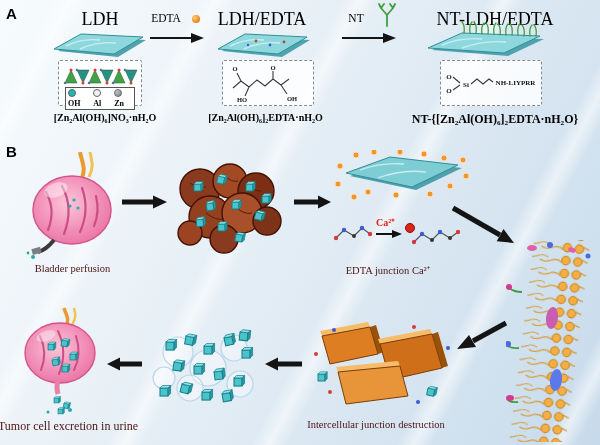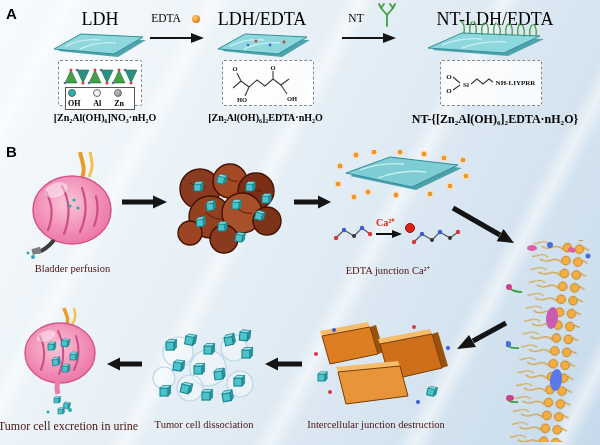--- a/index.html
+++ b/index.html
@@ -351,21 +351,20 @@
       <use href="#cubeB" transform="translate(48,44) scale(1.15)"></use>
         <use href="#cubeB" transform="translate(68,50) rotate(-8) scale(1.15)"></use>
       <use href="#cubeB" transform="translate(88,56) scale(1.15)"></use>
         <use href="#cubeB" transform="translate(36,62) rotate(14) scale(1.15)"></use>
       <use href="#cubeB" transform="translate(56,70) scale(1.15)"></use>
         <use href="#cubeB" transform="translate(76,72) rotate(-10) scale(1.15)"></use>
       <use href="#cubeB" transform="translate(14,66) scale(1.15)"></use>
         <use href="#cubeB" transform="translate(94,10) rotate(6) scale(1.15)"></use>
     </g>
   </svg>
-  <div class="abs caption" style="left:128px;top:419px;width:152px">Tumor cell dissociation</div>
 
   <svg class="abs" style="left:106px;top:356px" width="38" height="16" viewBox="0 0 38 16">
     <line x1="36" y1="8" x2="13" y2="8" stroke="#141414" stroke-width="5"></line>
     <polygon points="14,1.5 14,14.5 1,8" fill="#141414"></polygon>
   </svg>
 
   <svg class="abs" style="left:14px;top:306px" width="96" height="110" viewBox="0 0 96 110">
     <defs>
       <radialGradient id="bgrad2" cx="45%" cy="40%" r="70%">
         <stop offset="0%" stop-color="#fbc6d8"></stop>

